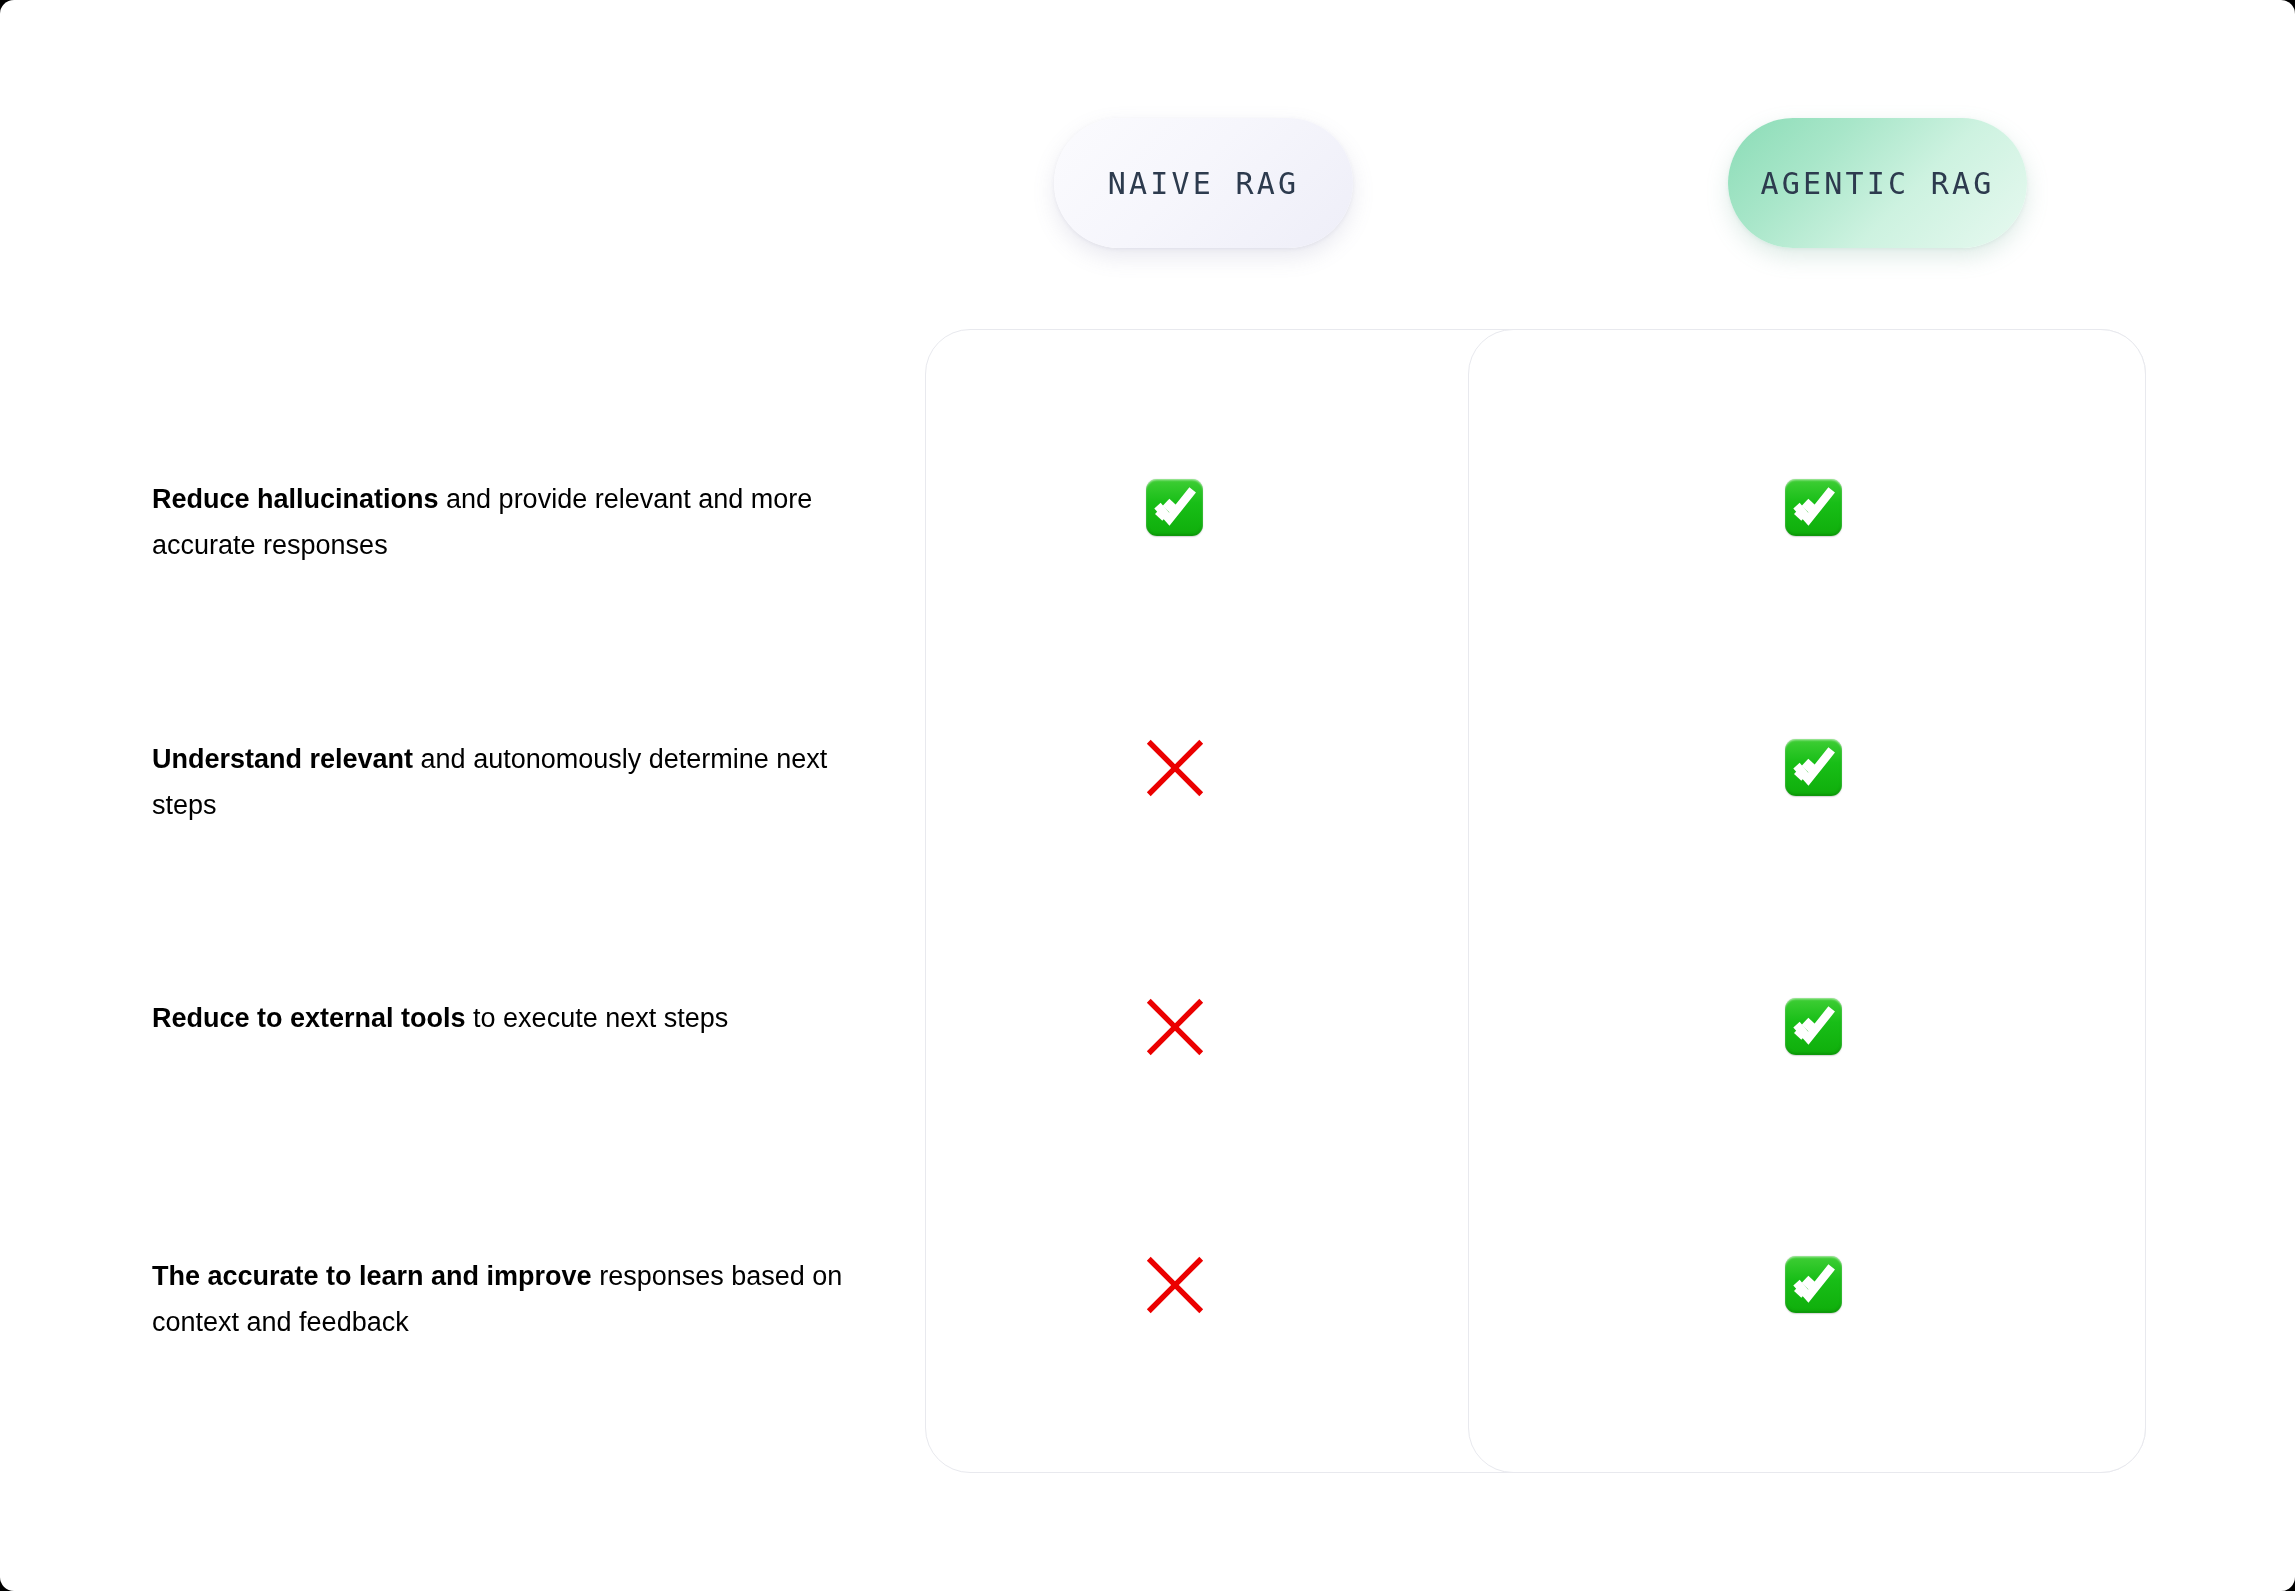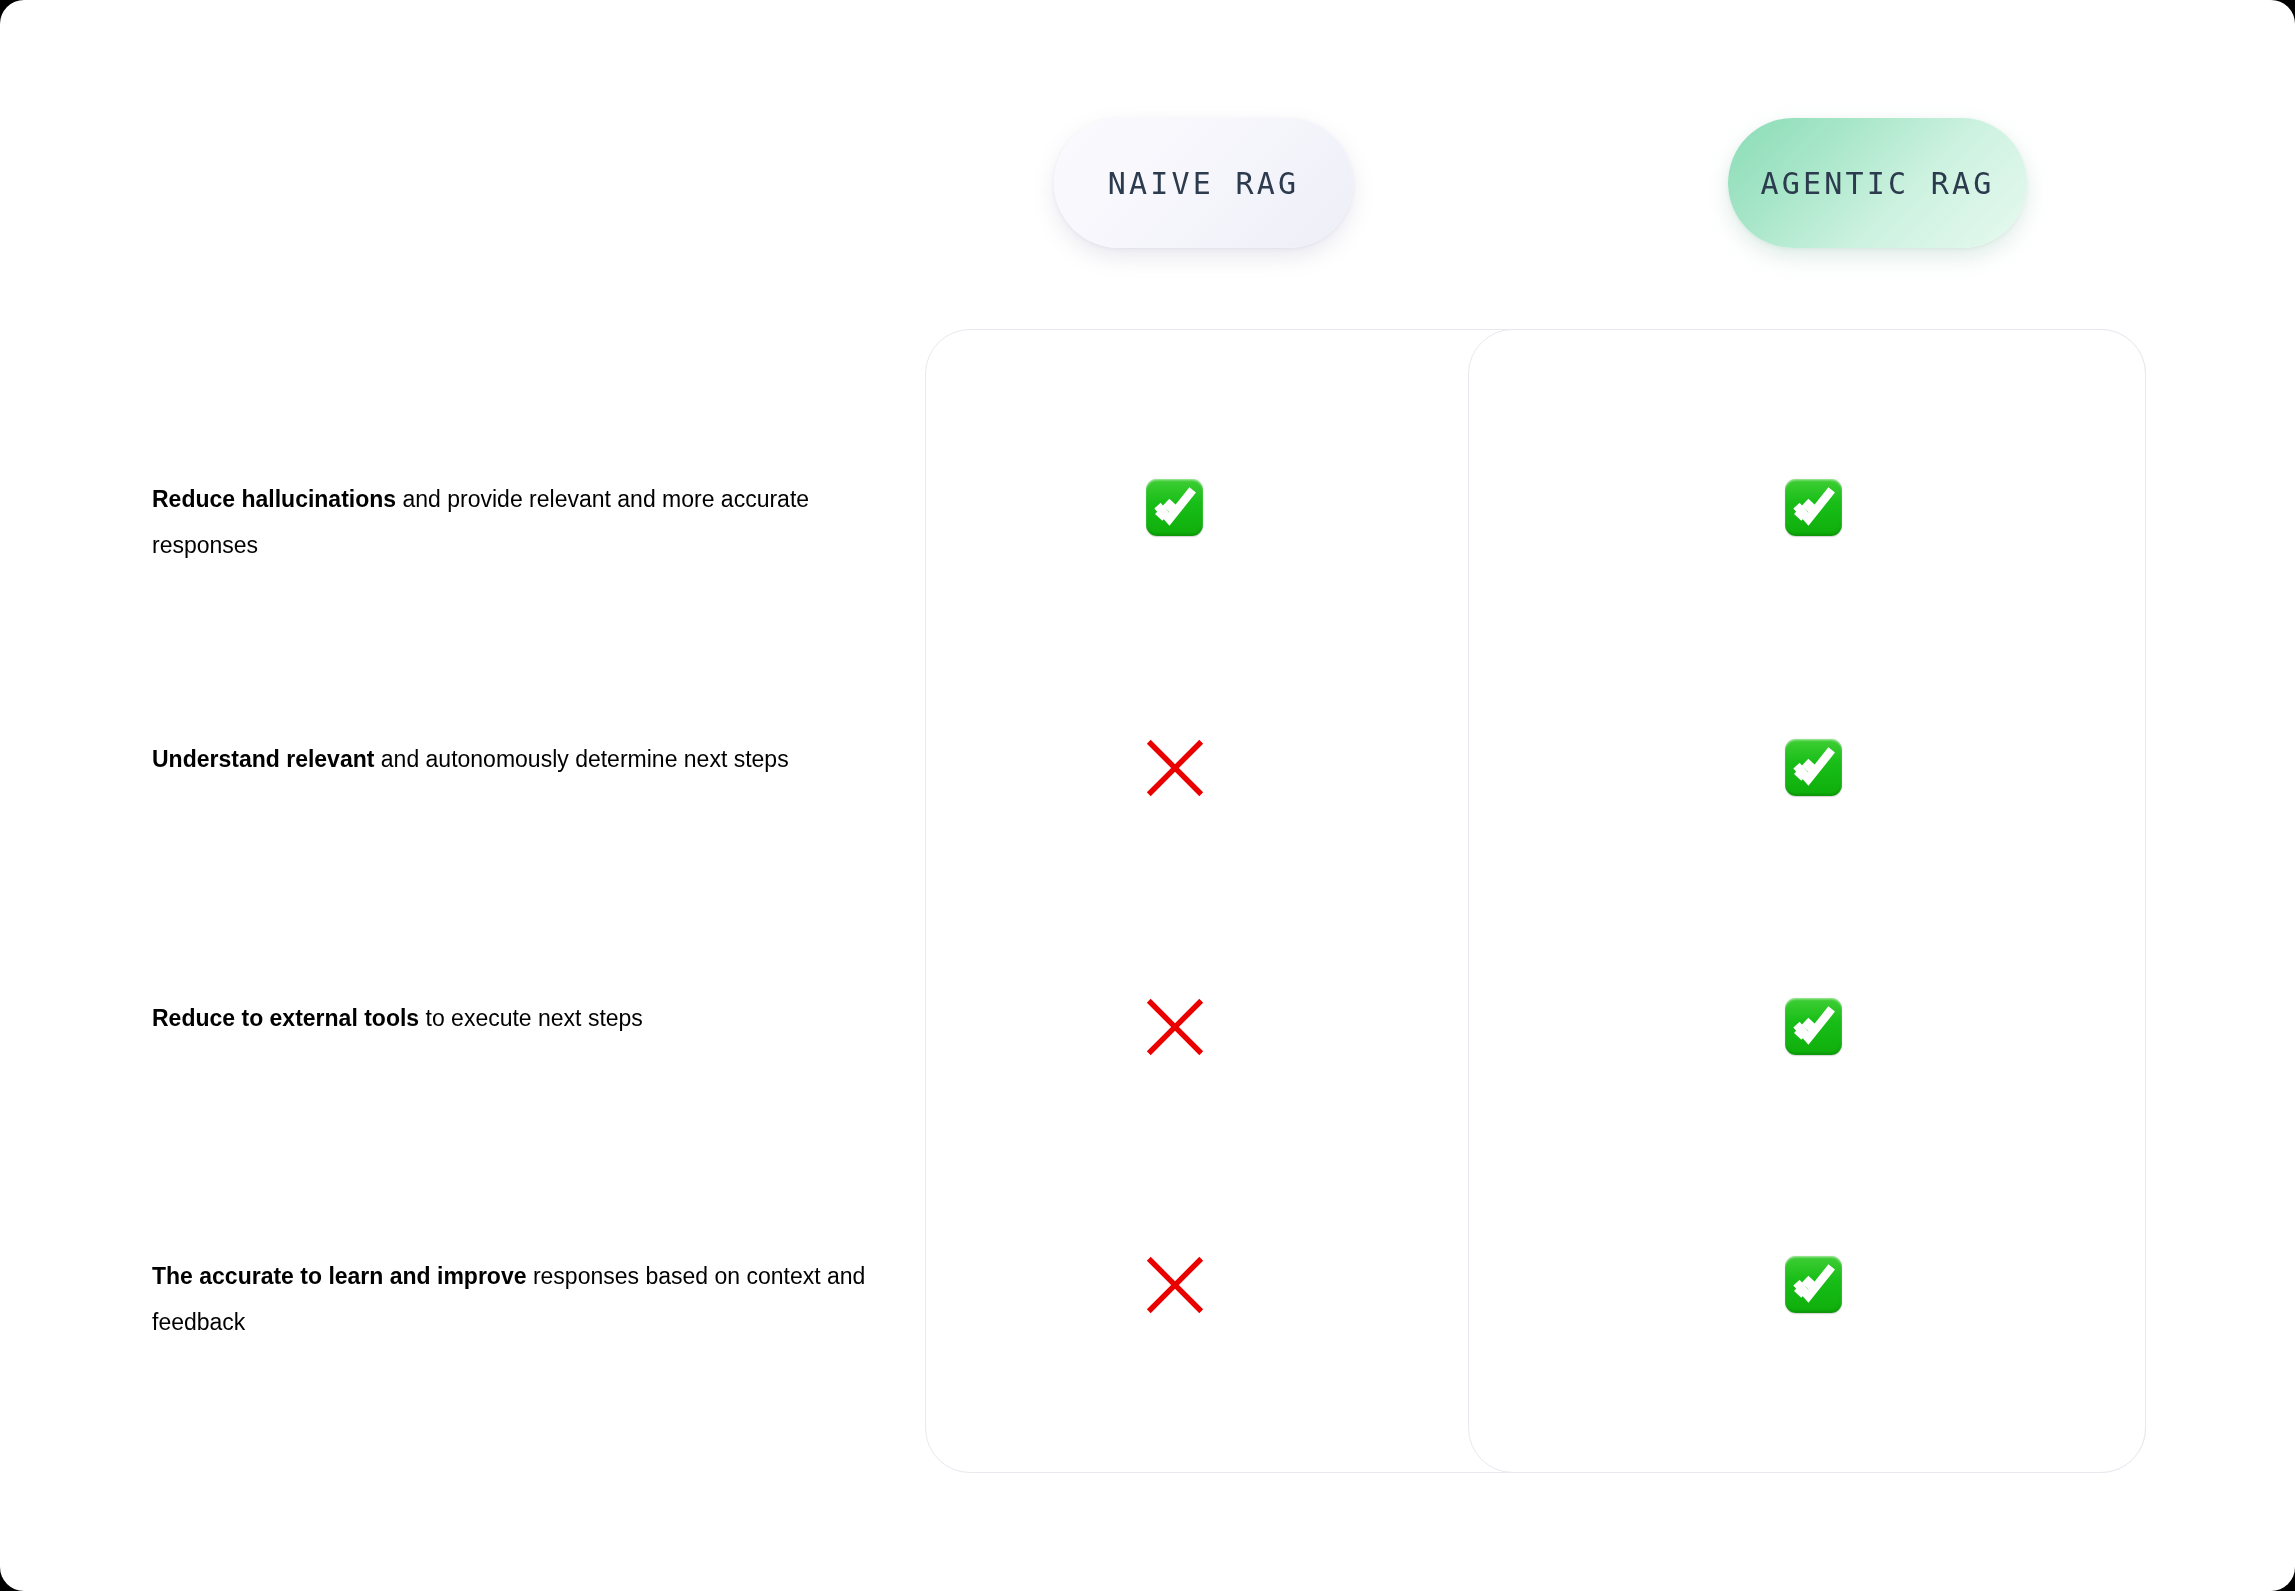--- a/index.html
+++ b/index.html
@@ -13,21 +13,21 @@
     overflow: hidden;
     font-family: "Liberation Sans", sans-serif;
   }
 
   
   #page {
     position: relative;
     width: 2295px;
     height: 1591px;
     background: #ffffff;
-    border-radius: 24px;
+    border-radius: 14px;
     overflow: hidden;
   }
 
   
   .pill {
     position: absolute;
     display: flex;
     align-items: center;
     justify-content: center;
     border-radius: 642px;
@@ -80,21 +80,21 @@
   .row { position: absolute; left: 0; width: 2295px; }
   .row-1 { top: 476px; }
   .row-2 { top: 736px; }
   .row-3 { top: 995px; }
   .row-4 { top: 1253px; }
 
   .row-label {
     position: absolute;
     left: 152px;
     width: 720px;
-    font-size: 23px;
+    font-size: 27px;
     line-height: 46px;
     color: #000000;
     font-weight: 400;
   }
   .row-label b { font-weight: 700; }
 
   
   .cell {
     position: absolute;
     display: flex;

